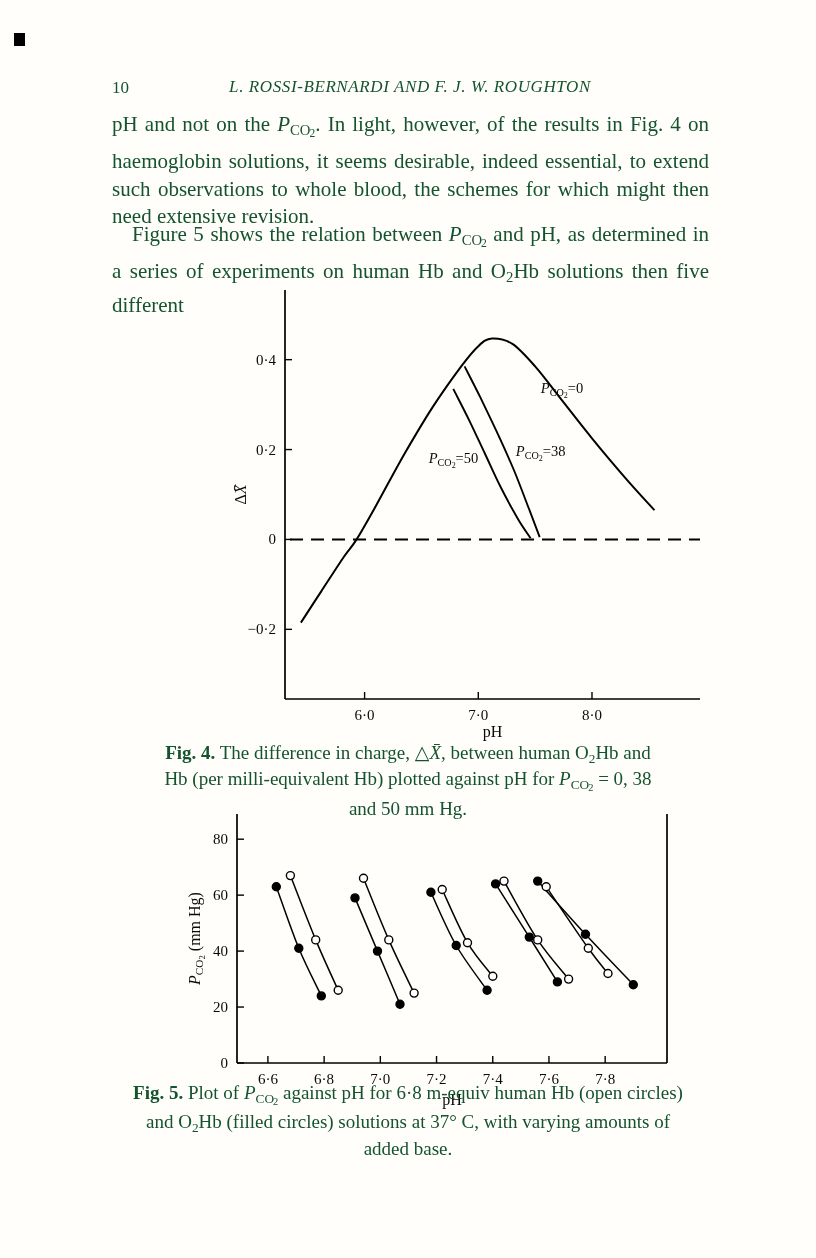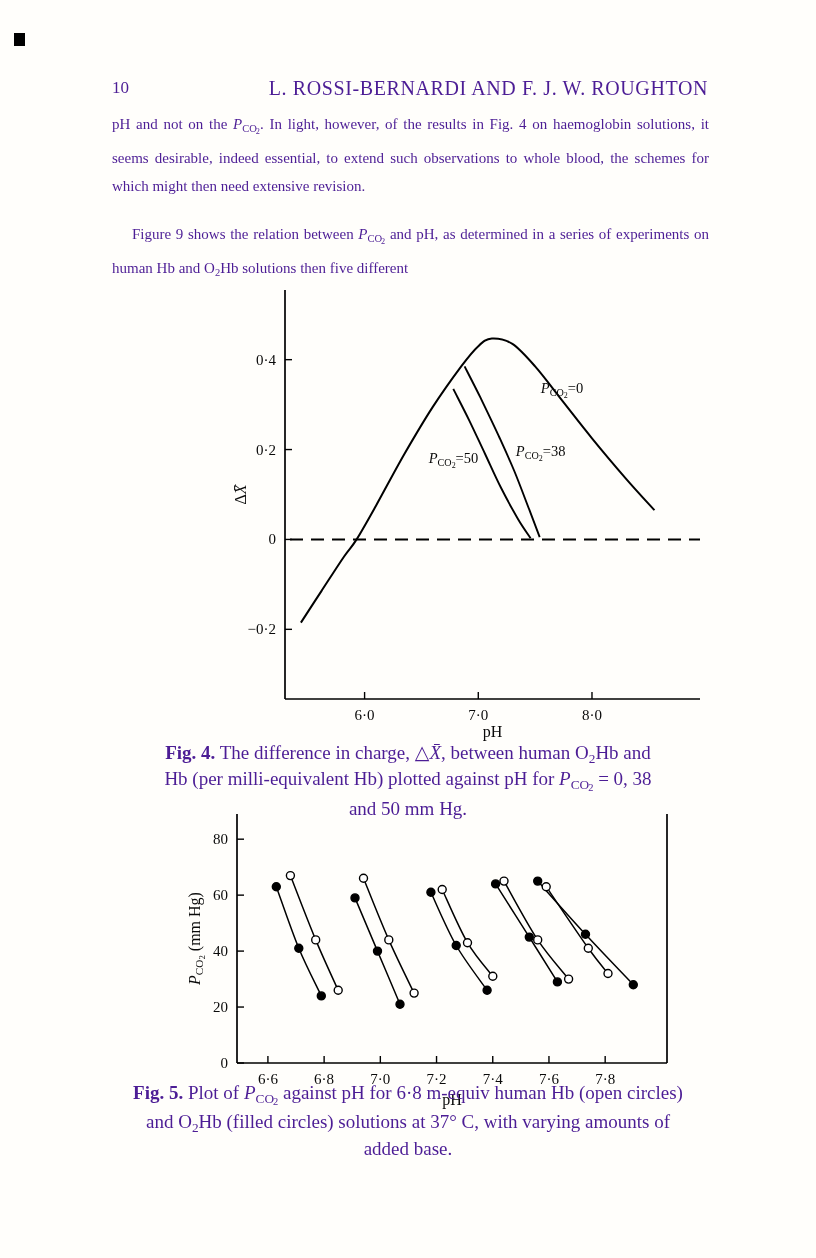--- a/index.html
+++ b/index.html
@@ -1,28 +1,28 @@
 <!DOCTYPE html>
 <html><head>
 <meta charset="utf-8">
 <style>
   * { margin:0; padding:0; box-sizing:border-box; }
   html,body { background:#ffffff; }
   .page {
     position:relative; width:816px; height:1258px;
-    background:#fffefb; color:#4c1d95; overflow:hidden;
+    background:#fffefb; color:#14532d; overflow:hidden;
     font-family:"Liberation Serif","DejaVu Serif",serif;
   }
   .artifact { position:absolute; left:14px; top:33px; width:11px; height:13px; background:#000; }
   .header { position:absolute; top:77px; left:112px; width:596px; height:24px; }
   .pagenum { position:absolute; left:0; top:1px; font-size:17px; }
-  .runtitle { display:block; text-align:right; font-size:20px; letter-spacing:0.6px; }
+  .runtitle { display:block; text-align:center; font-style:italic; font-size:17px; letter-spacing:0.6px; }
   .para {
     position:absolute; left:112px; width:597px;
-    font-size:15px; line-height:27.6px; text-align:justify;
+    font-size:21px; line-height:27.6px; text-align:justify;
   }
   #p1 { top:111px; }
   #p2 { top:221px; text-indent:20px; }
   .caption { position:absolute; text-align:center; font-size:19px; line-height:20.5px; }
   #cap4 { top:743px; left:158px; width:500px; }
   #cap5 { top:1083px; left:128px; width:560px; }
   .seg-i { font-style:italic; }
   .seg-b { font-weight:700; }
   .seg-sub { font-size:70%; vertical-align:-0.30em; }
   .seg-subsub { font-size:55%; vertical-align:-0.55em; margin-left:-1px; }
@@ -36,21 +36,21 @@
 <div class="page">
 
   <div class="artifact"></div>
 
   <div class="header">
     <span class="pagenum">10</span>
     <span class="runtitle">L. ROSSI-BERNARDI AND F. J. W. ROUGHTON</span>
   </div>
 
   <p class="para" id="p1"><span>pH and not on the </span><span class="seg-i">P</span><span class="seg-sub">CO</span><span class="seg-subsub">2</span><span>. In light, however, of the results in Fig. 4 on haemoglobin solutions, it seems desirable, indeed essential, to extend such observations to whole blood, the schemes for which might then need extensive revision.</span></p>
-  <p class="para" id="p2"><span>Figure 9 shows the relation between </span><span class="seg-i">P</span><span class="seg-sub">CO</span><span class="seg-subsub">2</span><span> and pH, as determined in a series of experiments on human Hb and O</span><span class="seg-sub">2</span><span>Hb solutions then five different</span></p>
+  <p class="para" id="p2"><span>Figure 5 shows the relation between </span><span class="seg-i">P</span><span class="seg-sub">CO</span><span class="seg-subsub">2</span><span> and pH, as determined in a series of experiments on human Hb and O</span><span class="seg-sub">2</span><span>Hb solutions then five different</span></p>
 
   <svg id="fig4svg" width="500" height="465" viewBox="0 0 500 465">
       <line x1="55" y1="8" x2="55" y2="417" stroke="#000" stroke-width="1.7"></line>
       <line x1="55" y1="417" x2="470" y2="417" stroke="#000" stroke-width="1.7"></line>
       <line x1="134.58904109589042" y1="417" x2="134.58904109589042" y2="410" stroke="#000" stroke-width="1.4"></line>
       <text x="134.58904109589042" y="438" text-anchor="middle" font-size="15">6·0</text>
       <line x1="248.28767123287676" y1="417" x2="248.28767123287676" y2="410" stroke="#000" stroke-width="1.4"></line>
       <text x="248.28767123287676" y="438" text-anchor="middle" font-size="15">7·0</text>
       <line x1="361.9863013698631" y1="417" x2="361.9863013698631" y2="410" stroke="#000" stroke-width="1.4"></line>
       <text x="361.9863013698631" y="438" text-anchor="middle" font-size="15">8·0</text>

